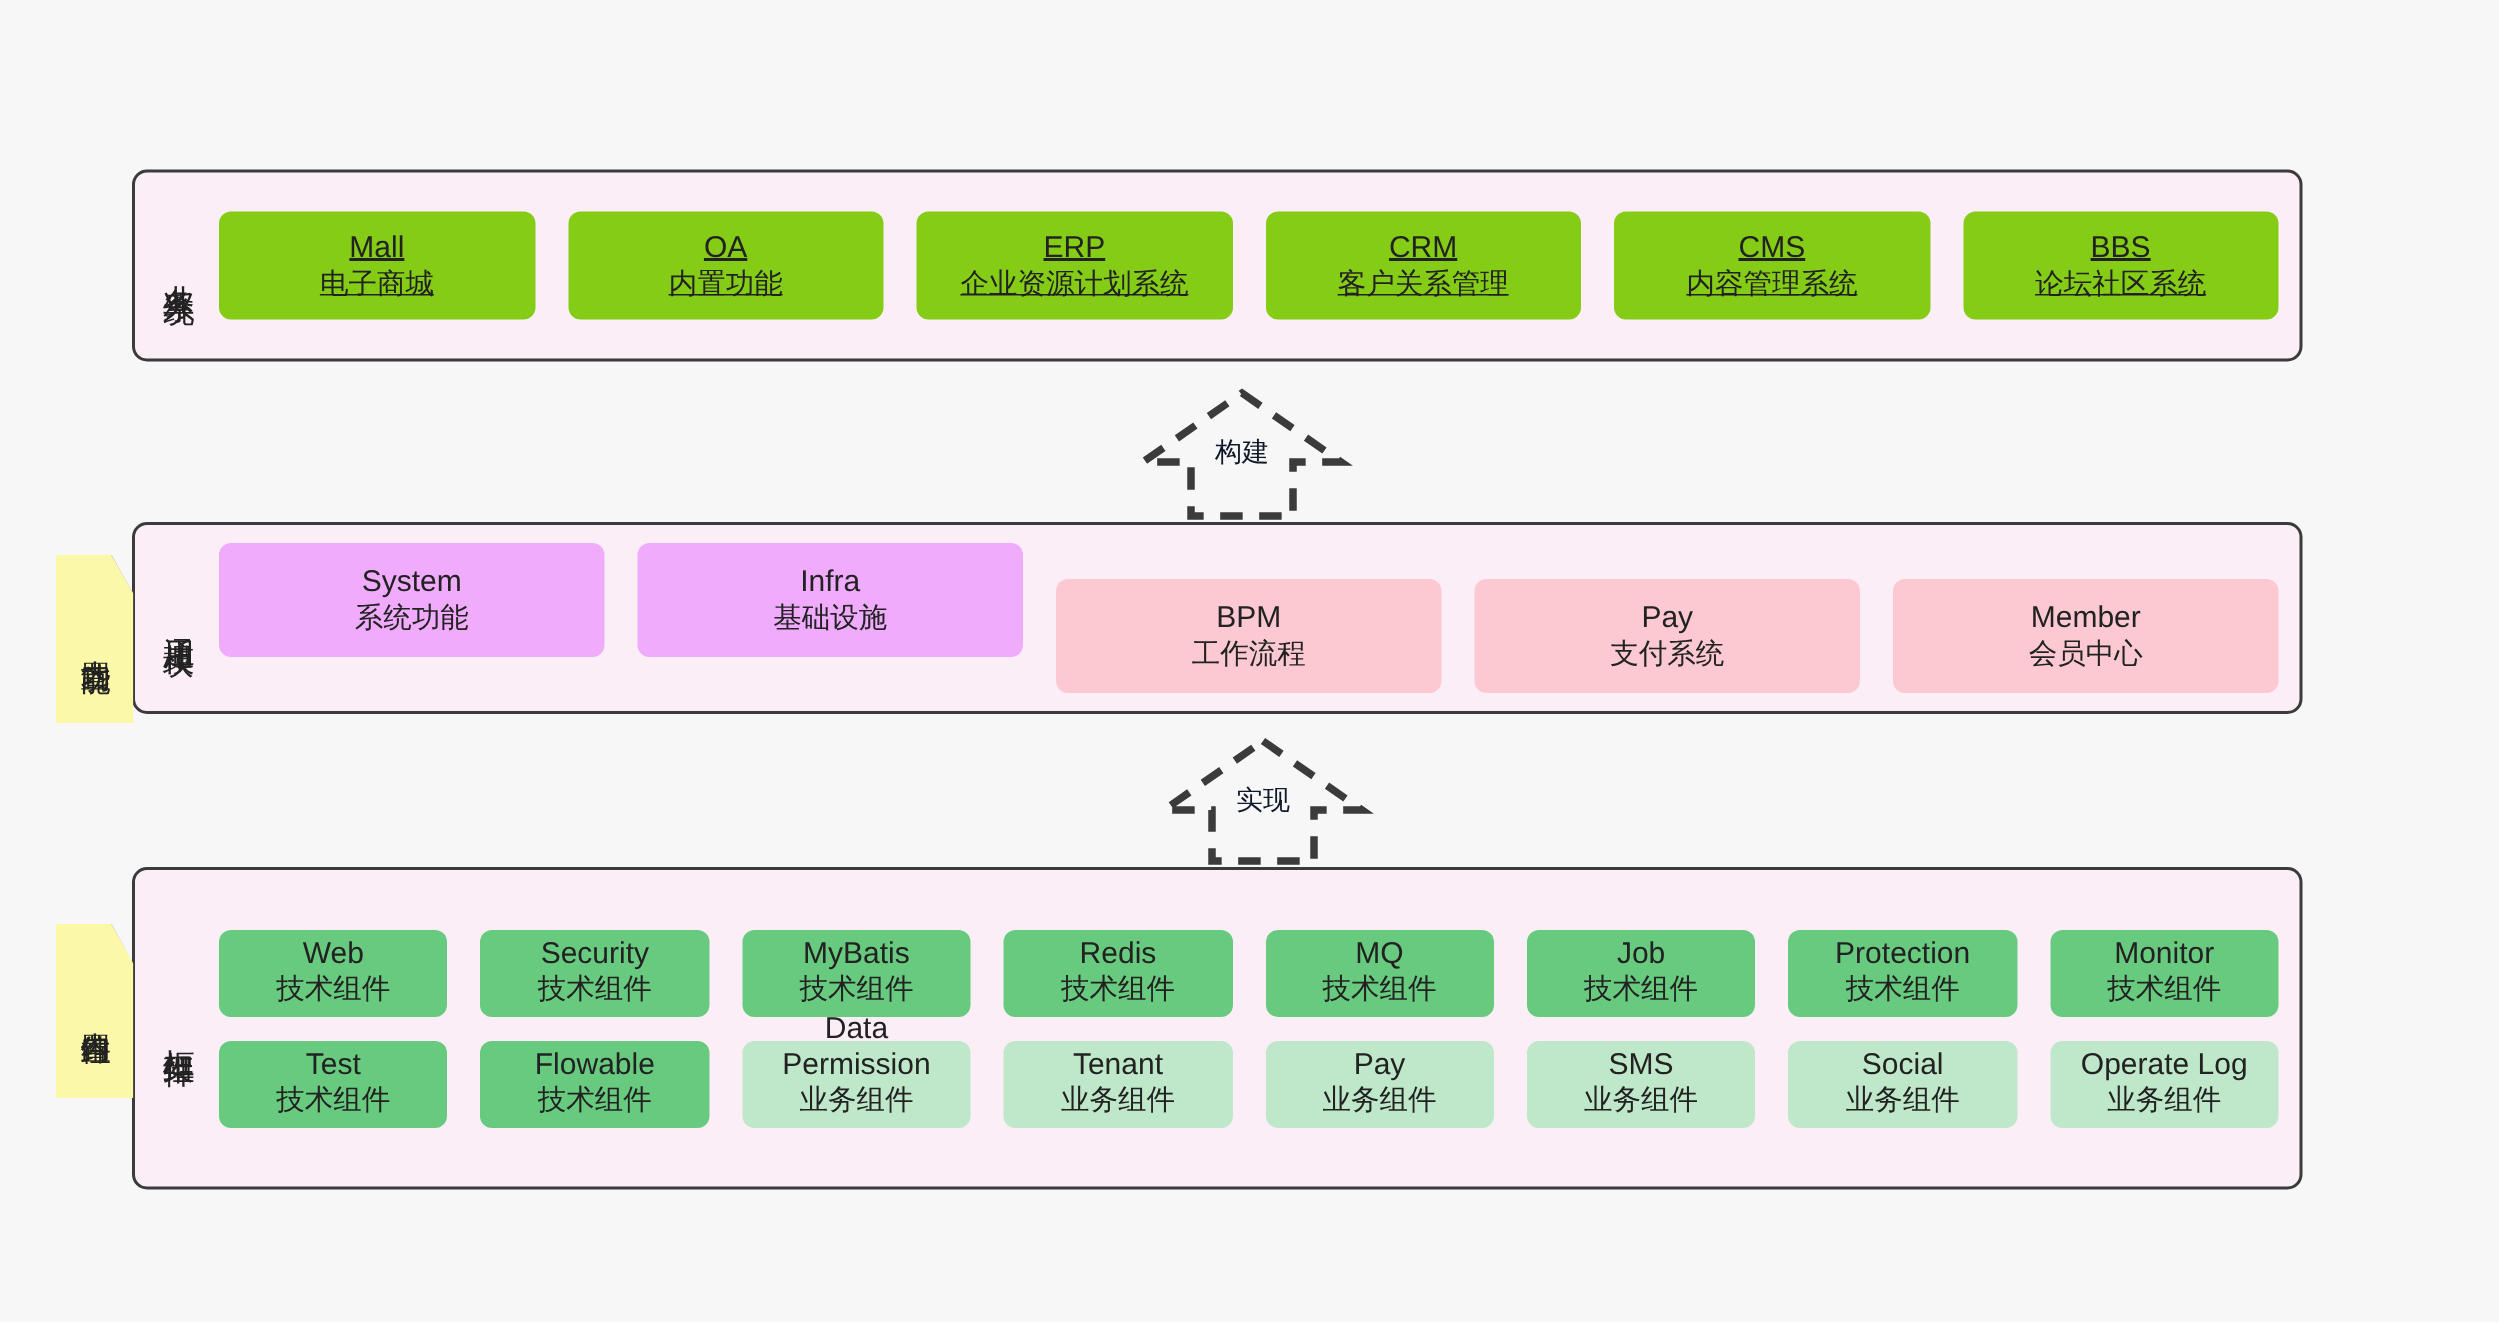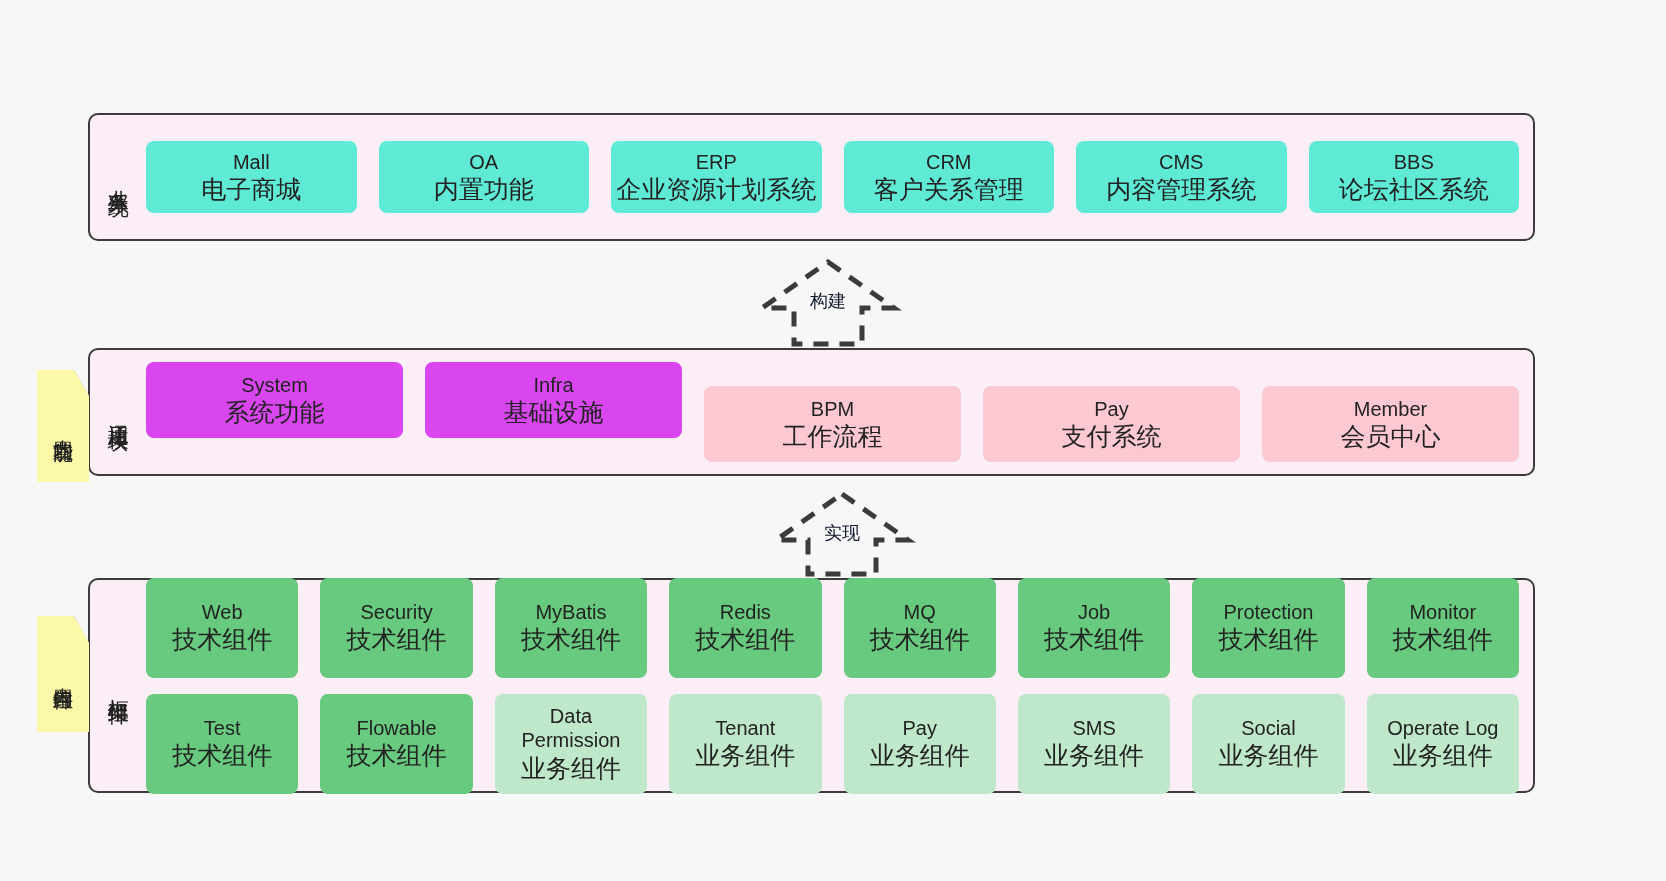--- a/index.html
+++ b/index.html
@@ -56,36 +56,36 @@
     display: flex;
     flex-direction: column;
     align-items: center;
     justify-content: center;
     text-align: center;
     color: #222;
     line-height: 1.22;
     padding: 6px 4px;
   }
   .card .t-en { font-size: 20px; }
-  .card .t-cn { font-size: 25px; }
-
-  .c-blue       { background: #5eead4; }
-  .c-red        { background: #d946ef; }
+  .card .t-cn { font-size: 19px; }
+
+  .c-blue       { background: #84cc16; text-decoration: underline; }
+  .c-red        { background: #f0abfc; }
   .c-pink       { background: #fcc9d3; margin-top: 24px; }
   .c-green      { background: #68ca7f; }
   .c-green-lite { background: #bfe7c9; }
 
   
   #layer-business { left: 88px;  top: 113px; width: 1447px; height: 128px; }
   #layer-common   { left: 88px;  top: 348px; width: 1447px; height: 128px; }
   #layer-frame    { left: 88px;  top: 578px; width: 1447px; height: 215px; }
 
   #layer-business .card { height: 72px; }
   #layer-common   .card { height: 76px; }
-  #layer-frame    .card { height: 100px; }
+  #layer-frame    .card { height: 58px; justify-content: flex-end; }
 
   
   .note {
     position: absolute;
     width: 52px;
     background: #fbf8a8;
     color: #222;
     font-size: 20px;
     line-height: 1.14;
     letter-spacing: 1px;

